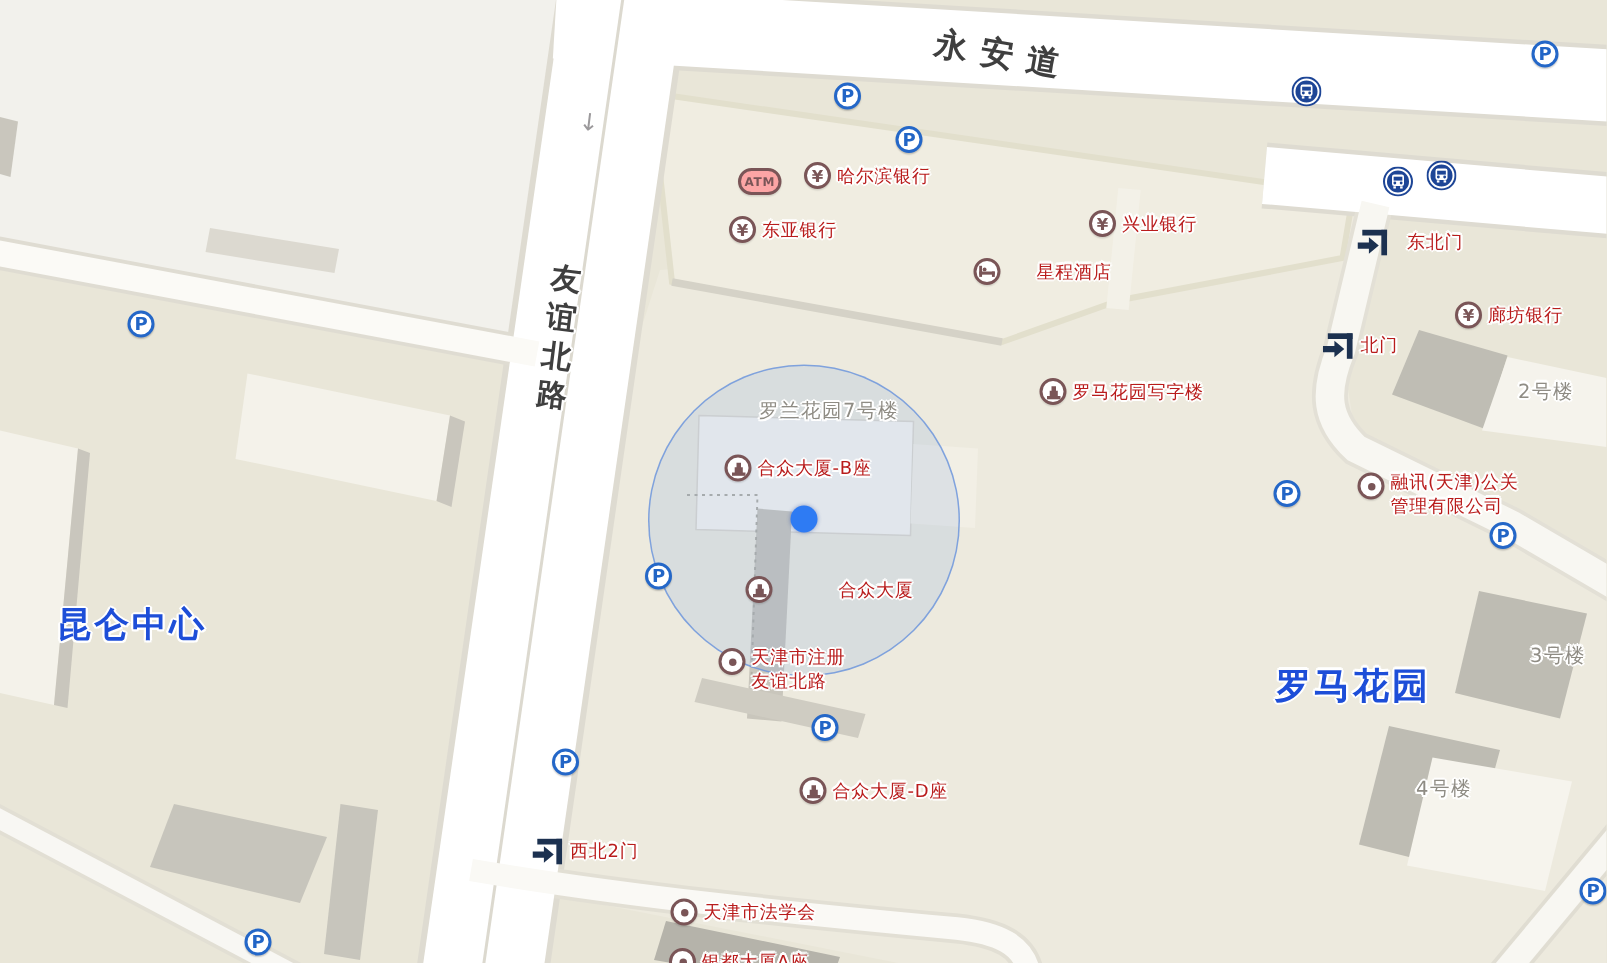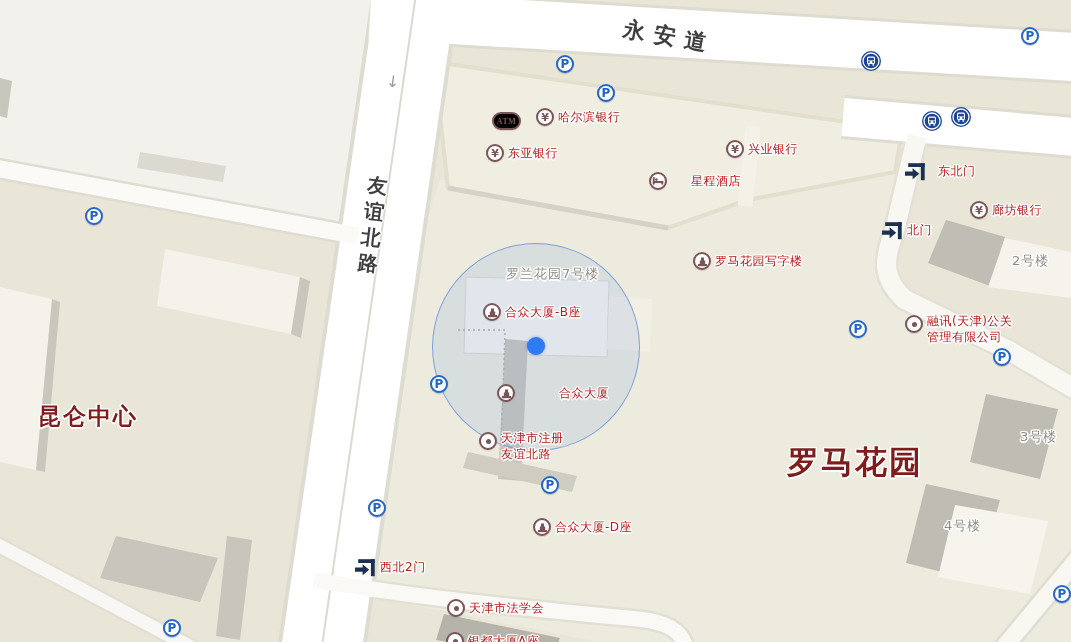--- a/index.html
+++ b/index.html
@@ -18,33 +18,33 @@
   
   .poi{position:absolute;display:flex;align-items:center;gap:4px;z-index:4;}
   .poi.two{align-items:flex-start;}
   .poi.two .ic{margin-top:2px;}
   .poi-label{font-size:12px;font-weight:400;color:#b91c1c;white-space:nowrap;letter-spacing:.5px;}
   .stack{display:flex;flex-direction:column;line-height:16px;}
   .ic{flex:none;width:18px;height:18px;border-radius:50%;background:#fff;border:2px solid #7a5557;
     box-sizing:border-box;display:flex;align-items:center;justify-content:center;
     color:#7a5557;font-weight:bold;font-size:11px;line-height:1;box-shadow:0 1px 1px rgba(0,0,0,.12);}
   .ic svg{display:block;}
-  .ic-atm{flex:none;width:29px;height:18px;border-radius:9px;background:#000000;border:2px solid #7a5557;
+  .ic-atm{flex:none;width:29px;height:18px;border-radius:9px;background:#fca5a5;border:2px solid #7a5557;
     box-sizing:border-box;display:flex;align-items:center;justify-content:center;
-    color:#7a5557;font-weight:bold;font-size:8px;letter-spacing:.5px;box-shadow:0 1px 1px rgba(0,0,0,.12);font-family:Liberation Serif, serif;}
+    color:#7a5557;font-weight:bold;font-size:8px;letter-spacing:.5px;box-shadow:0 1px 1px rgba(0,0,0,.12);}
   .ic-dot i{display:block;width:5px;height:5px;border-radius:50%;background:#7a5557;}
   .ic-gate{flex:none;width:21px;height:19px;display:flex;align-items:center;justify-content:center;}
   
   .parking{position:absolute;width:18px;height:18px;border-radius:50%;background:#fff;border:2px solid #2467c8;
     box-sizing:border-box;color:#2265c6;font-weight:bold;font-size:12px;display:flex;align-items:center;
     justify-content:center;z-index:3;box-shadow:0 1px 1px rgba(0,0,0,.2);line-height:1;}
   .bus{position:absolute;width:20px;height:20px;z-index:3;}
   
   .gray-label{position:absolute;font-size:13px;color:#8f8c84;z-index:3;white-space:nowrap;letter-spacing:1px;}
-  .area-label{position:absolute;font-weight:700;color:#7f1d1d;z-index:3;white-space:nowrap;letter-spacing:2px;}
+  .area-label{position:absolute;font-weight:700;color:#1d4ed8;z-index:3;white-space:nowrap;letter-spacing:2px;}
   .road-label-h{position:absolute;left:626px;top:14px;font-size:22px;font-weight:600;color:#3f3f3f;
     letter-spacing:9px;transform:rotate(10deg);transform-origin:left top;z-index:3;white-space:nowrap;}
   .road-label-v{position:absolute;left:369px;top:173px;width:25px;font-size:20px;font-weight:600;color:#3f3f3f;
     line-height:26px;word-break:break-all;transform:rotate(7deg);transform-origin:center top;z-index:3;}
   .oneway-arrow{position:absolute;left:386px;top:72px;font-size:16px;color:#9b999b;transform:rotate(7deg);z-index:3;}
 </style>
 </head>
 <body>
 
 <svg id="shapes" width="1071" height="642" viewBox="0 0 1071 642">
@@ -99,21 +99,21 @@
 </svg>
 
 <div class="acc-circle"></div>
 <div class="loc-dot"></div>
 
 <div class="road-label-h halo">永安道</div>
 <div class="road-label-v halo">友谊北路</div>
 <div class="oneway-arrow">↓</div>
 
 <div class="area-label halo" style="left:38px;top:401px;font-size:23px;">昆仑中心</div>
-<div class="area-label halo" style="left:787px;top:441px;font-size:32px;">罗马花园</div>
+<div class="area-label halo" style="left:850px;top:441px;font-size:24px;">罗马花园</div>
 
 <div class="gray-label halo" style="left:506px;top:265px;">罗兰花园7号楼</div>
 <div class="gray-label halo" style="left:1012px;top:252px;">2号楼</div>
 <div class="gray-label halo" style="left:1020px;top:428px;">3号楼</div>
 <div class="gray-label halo" style="left:944px;top:517px;">4号楼</div>
 
 <div class="poi" style="left:492px;top:112px;">
   <span class="ic-atm">ATM</span>
 </div>
 
@@ -139,21 +139,21 @@
       <svg width="12" height="12" viewBox="0 0 12 12" fill="#7a5557">
         <rect x="0.8" y="2.2" width="1.9" height="7.4"></rect>
         <rect x="0.8" y="6" width="10.4" height="2.1"></rect>
         <rect x="9.3" y="6" width="1.9" height="3.6"></rect>
         <circle cx="4.4" cy="4.6" r="1.3"></circle>
       </svg>
     </span>
   <span class="poi-label halo">星程酒店</span>
 </div>
 
-<div class="poi" style="left:905px;top:162px;gap:12px;">
+<div class="poi" style="left:905px;top:152px;gap:12px;">
   <span class="ic-gate">
       <svg width="21" height="19" viewBox="0 0 21 19" fill="#1c3150">
         <rect x="3.2" y="1.2" width="16.5" height="3.8"></rect>
         <rect x="15.9" y="1.2" width="3.8" height="17"></rect>
         <path d="M0,9.6 h7.6 V6.2 l6.6,5.5 -6.6,5.5 v-3.4 H0 z"></path>
       </svg>
     </span>
   <span class="poi-label halo">东北门</span>
 </div>
 <div class="poi" style="left:882px;top:221px;">

